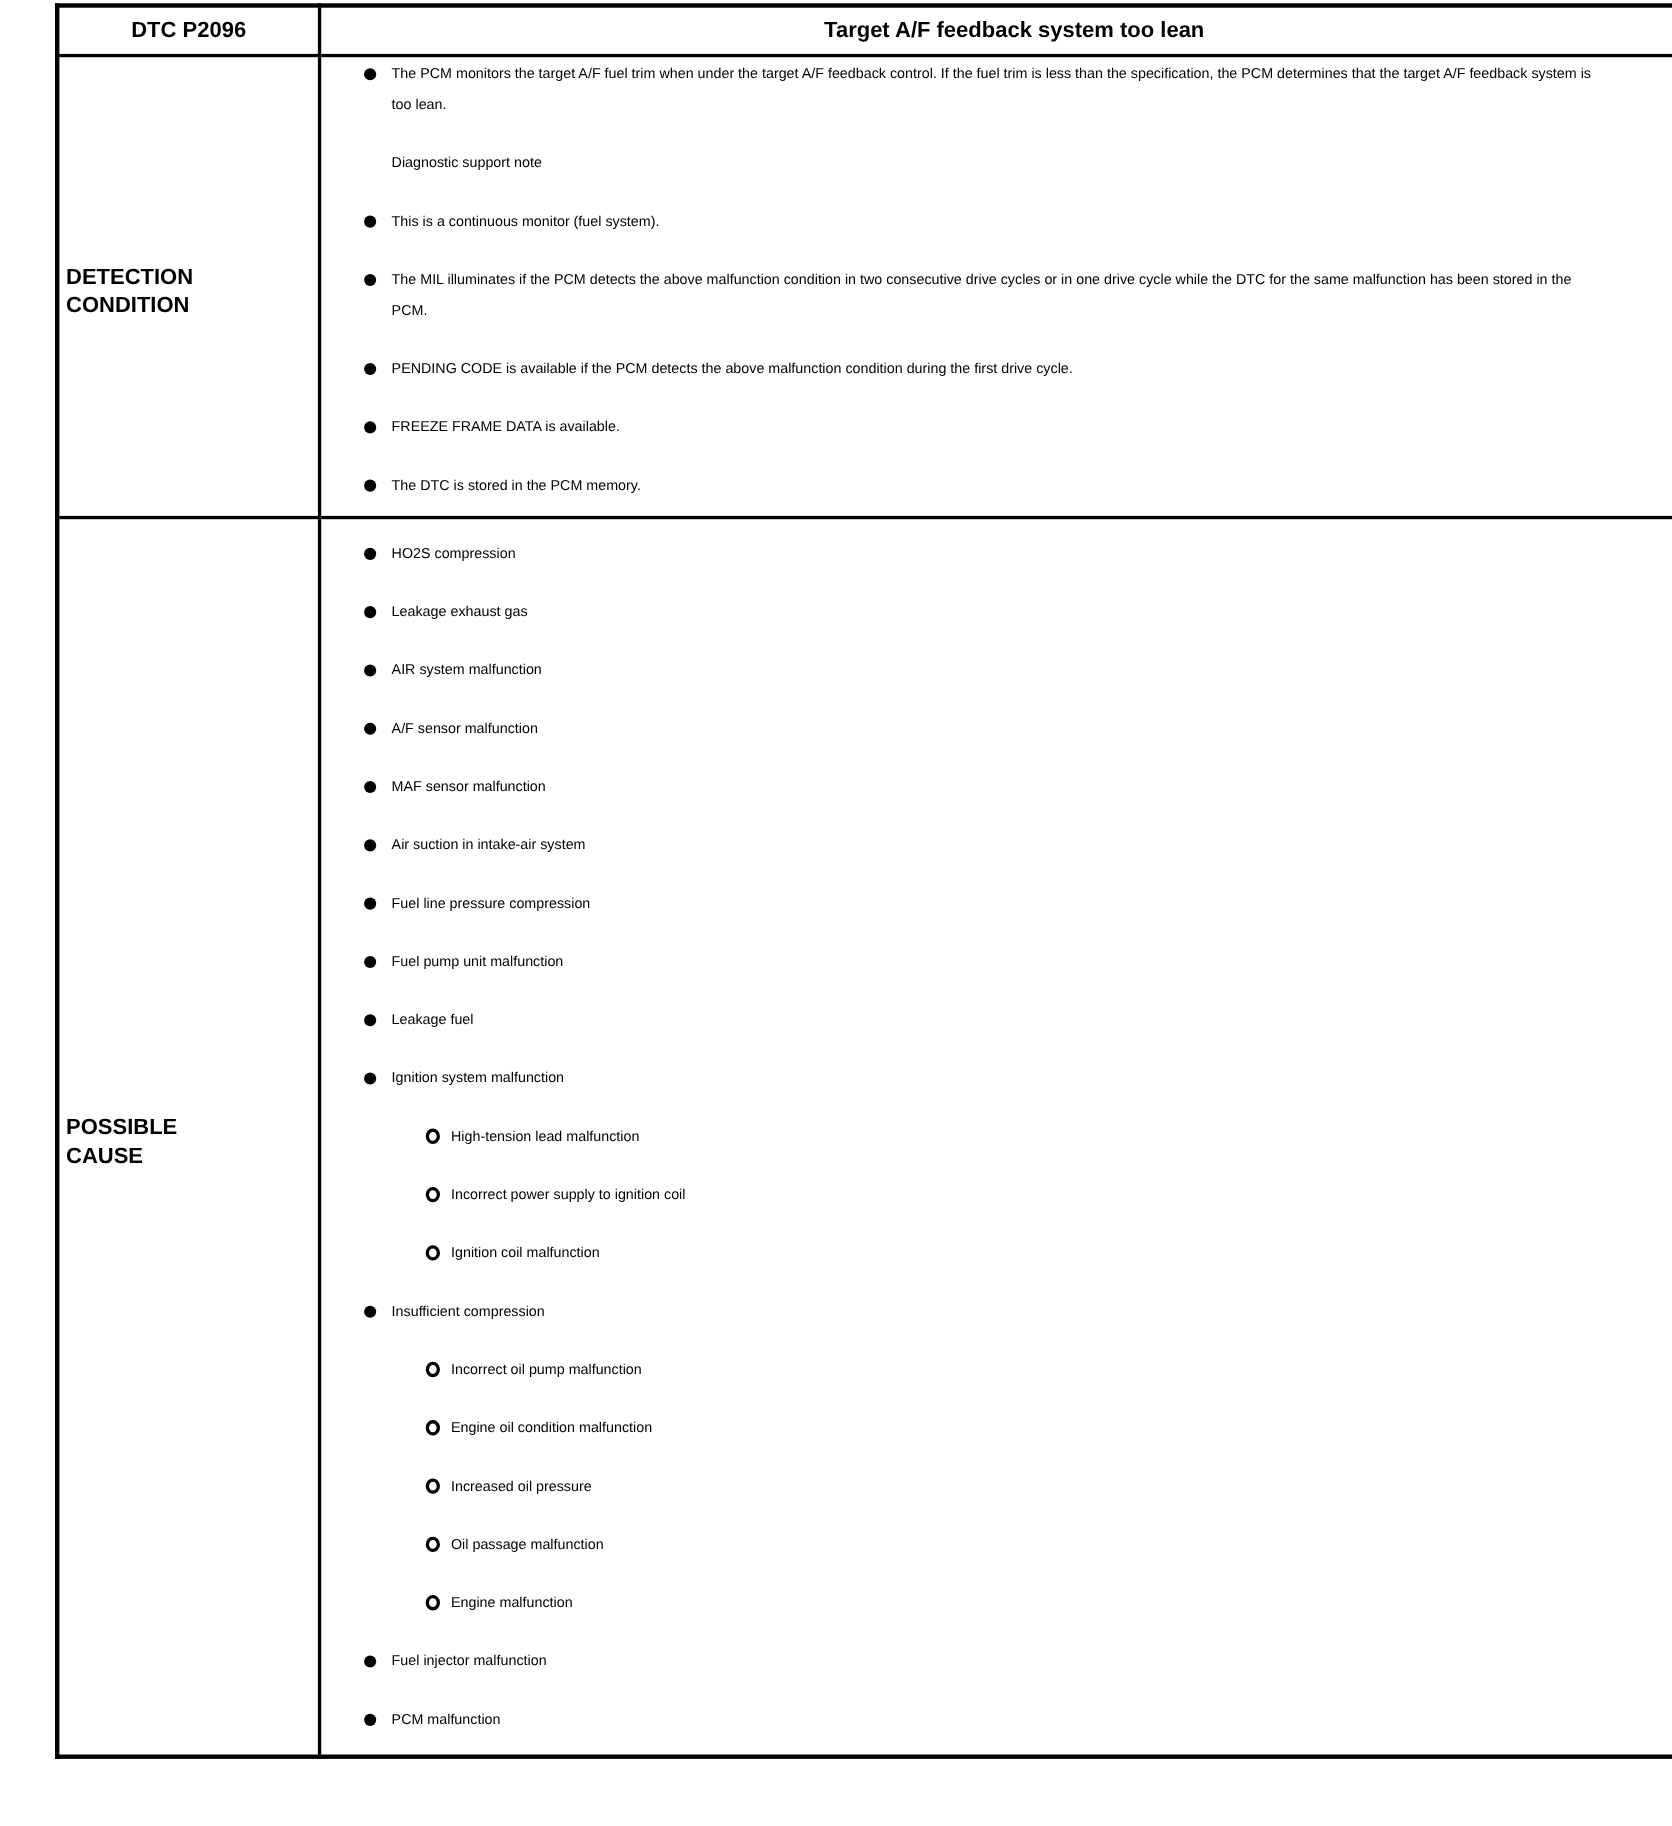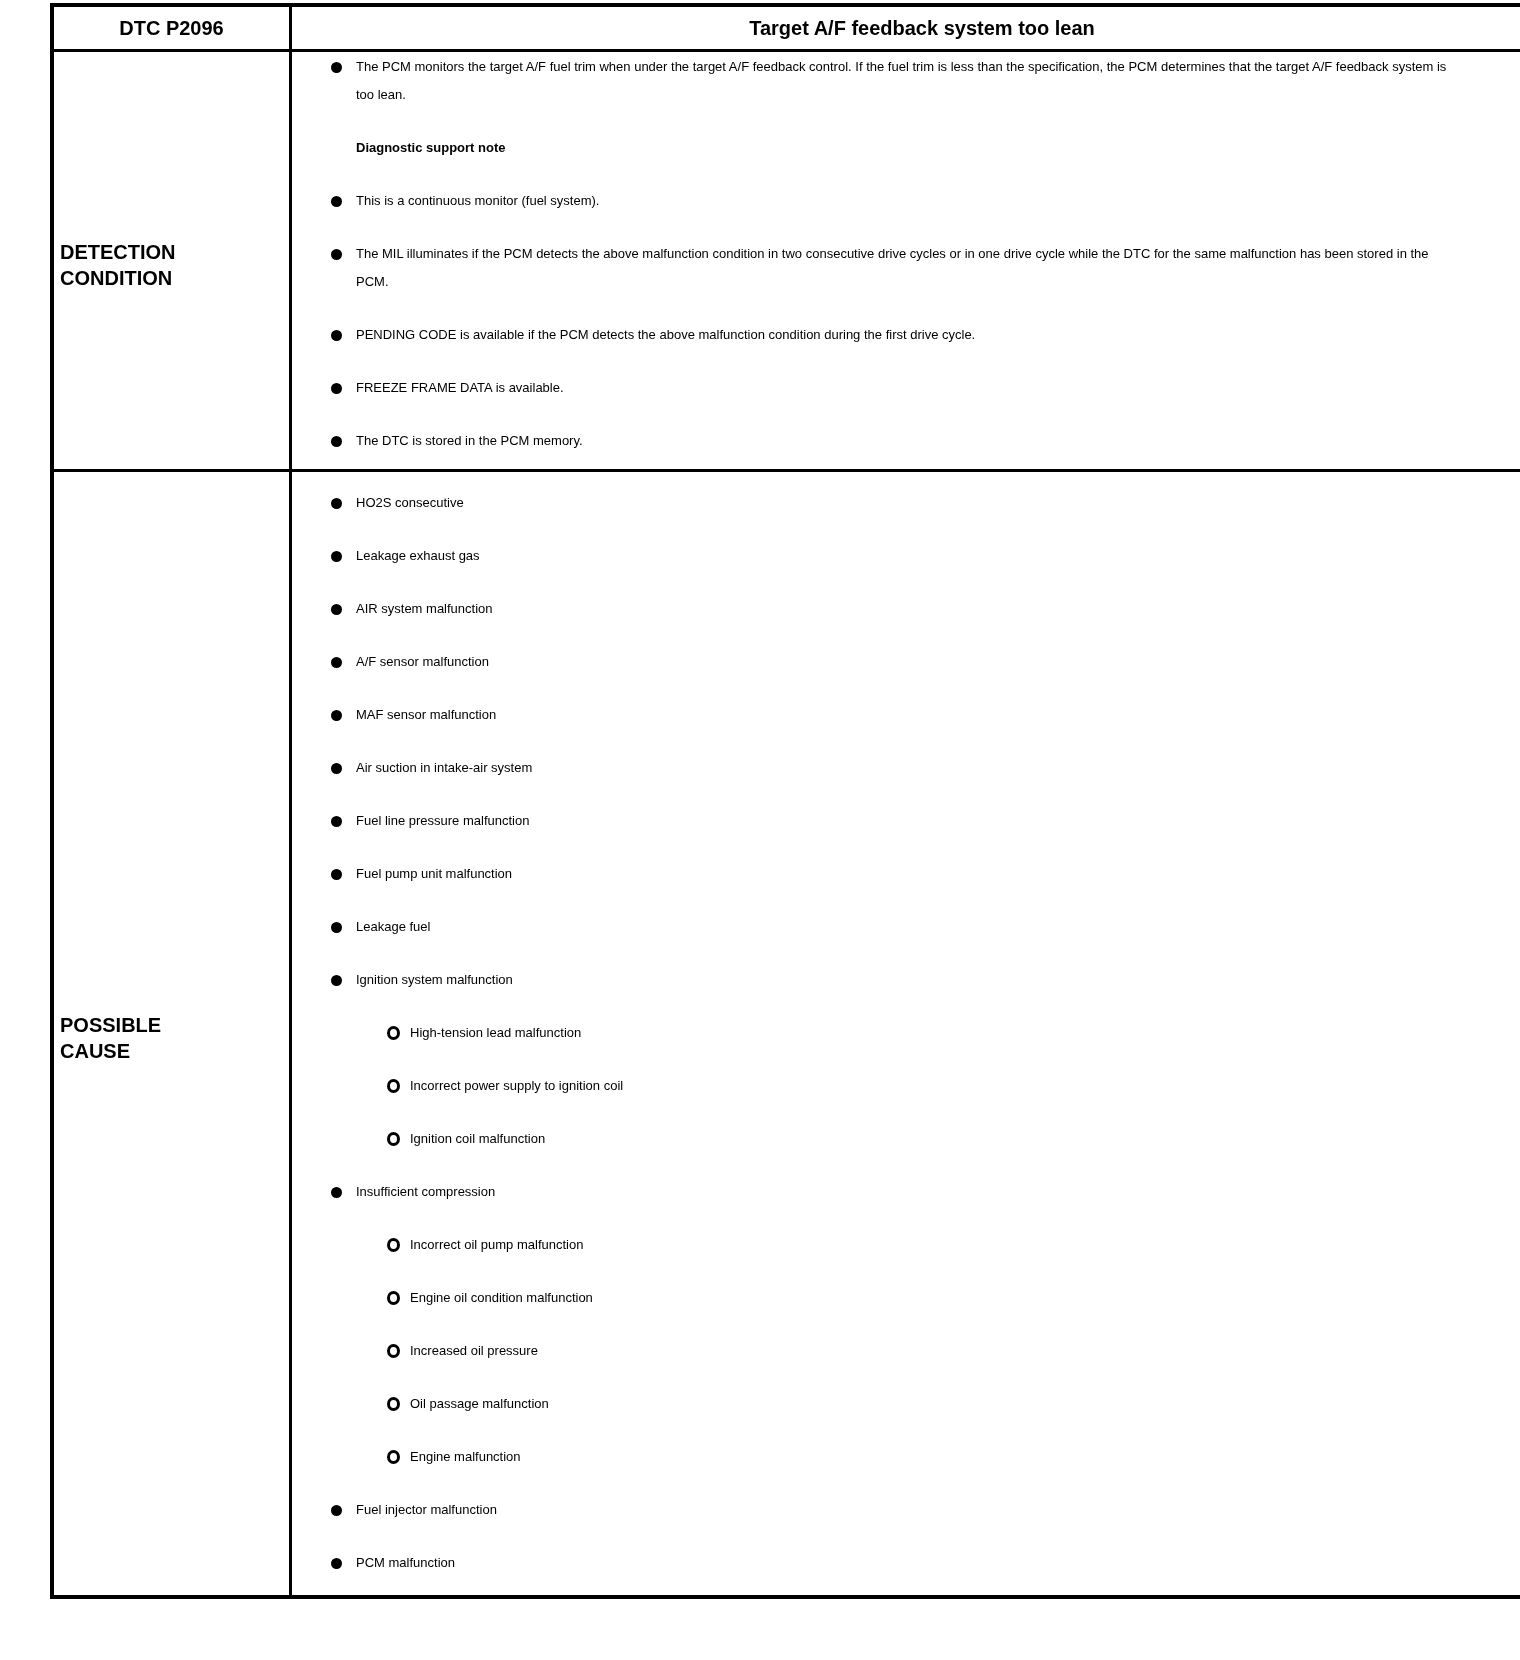--- a/index.html
+++ b/index.html
@@ -75,21 +75,21 @@
   .bullet-ring {
     flex: 0 0 auto;
     width: 7px;
     height: 8px;
     border: 3px solid #000000;
     border-radius: 50%;
     background: transparent;
     margin: 7px 10px 0 95px;
   }
   .note-heading {
-    font-weight: bold;
+    font-weight: normal;
     padding-left: 64px;
     margin-bottom: 25px;
   }
   .txt { display: block; }
 </style>
 </head>
 <body>
 
 <div class="page">
   <table class="dtc">
@@ -132,21 +132,21 @@
           <span class="txt">The DTC is stored in the PCM memory.</span>
         </div>
       </td>
     </tr>
 
     <tr>
       <td class="col-label row-label">POSSIBLE CAUSE</td>
       <td class="content content-pc">
         <div class="li">
           <span class="bullet-dot"></span>
-          <span class="txt">HO2S consecutive</span>
+          <span class="txt">HO2S compression</span>
         </div>
         <div class="li">
           <span class="bullet-dot"></span>
           <span class="txt">Leakage exhaust gas</span>
         </div>
         <div class="li">
           <span class="bullet-dot"></span>
           <span class="txt">AIR system malfunction</span>
         </div>
         <div class="li">
@@ -156,21 +156,21 @@
         <div class="li">
           <span class="bullet-dot"></span>
           <span class="txt">MAF sensor malfunction</span>
         </div>
         <div class="li">
           <span class="bullet-dot"></span>
           <span class="txt">Air suction in intake-air system</span>
         </div>
         <div class="li">
           <span class="bullet-dot"></span>
-          <span class="txt">Fuel line pressure malfunction</span>
+          <span class="txt">Fuel line pressure compression</span>
         </div>
         <div class="li">
           <span class="bullet-dot"></span>
           <span class="txt">Fuel pump unit malfunction</span>
         </div>
         <div class="li">
           <span class="bullet-dot"></span>
           <span class="txt">Leakage fuel</span>
         </div>
         <div class="li">

